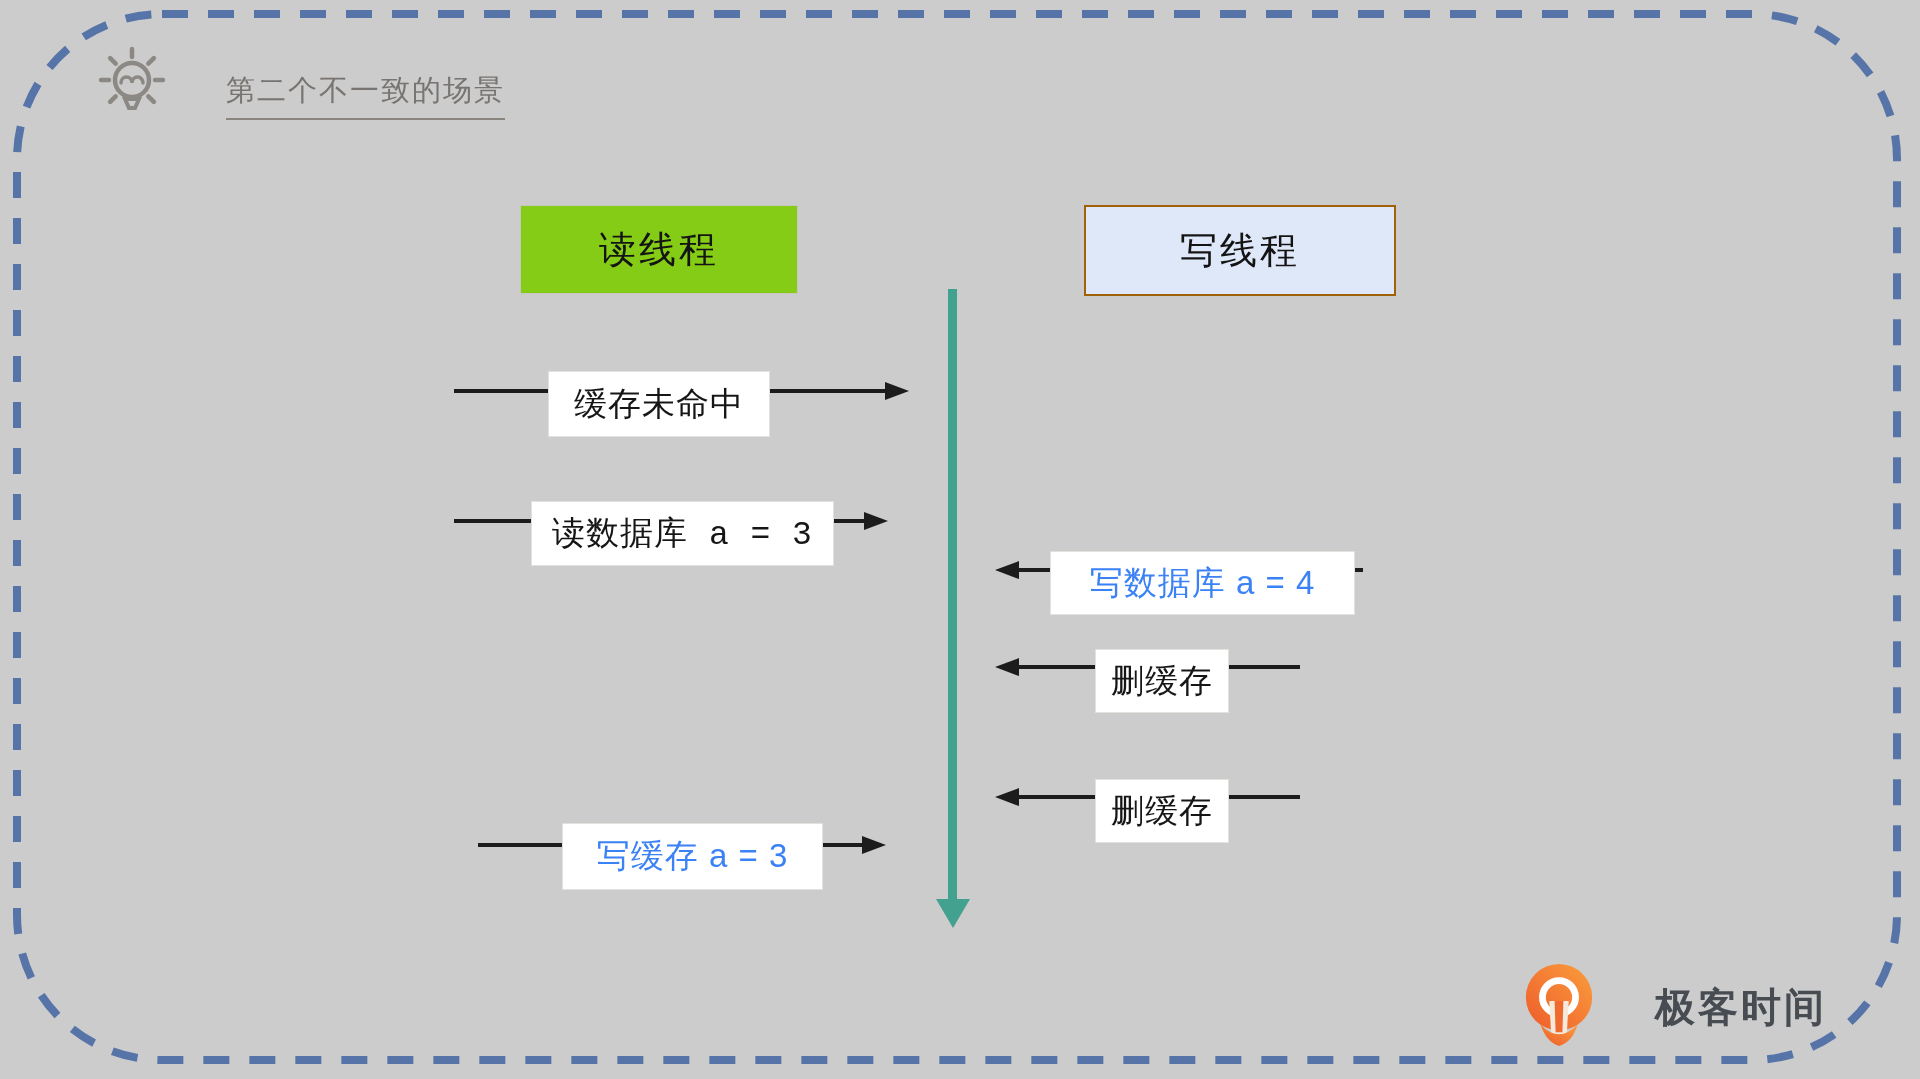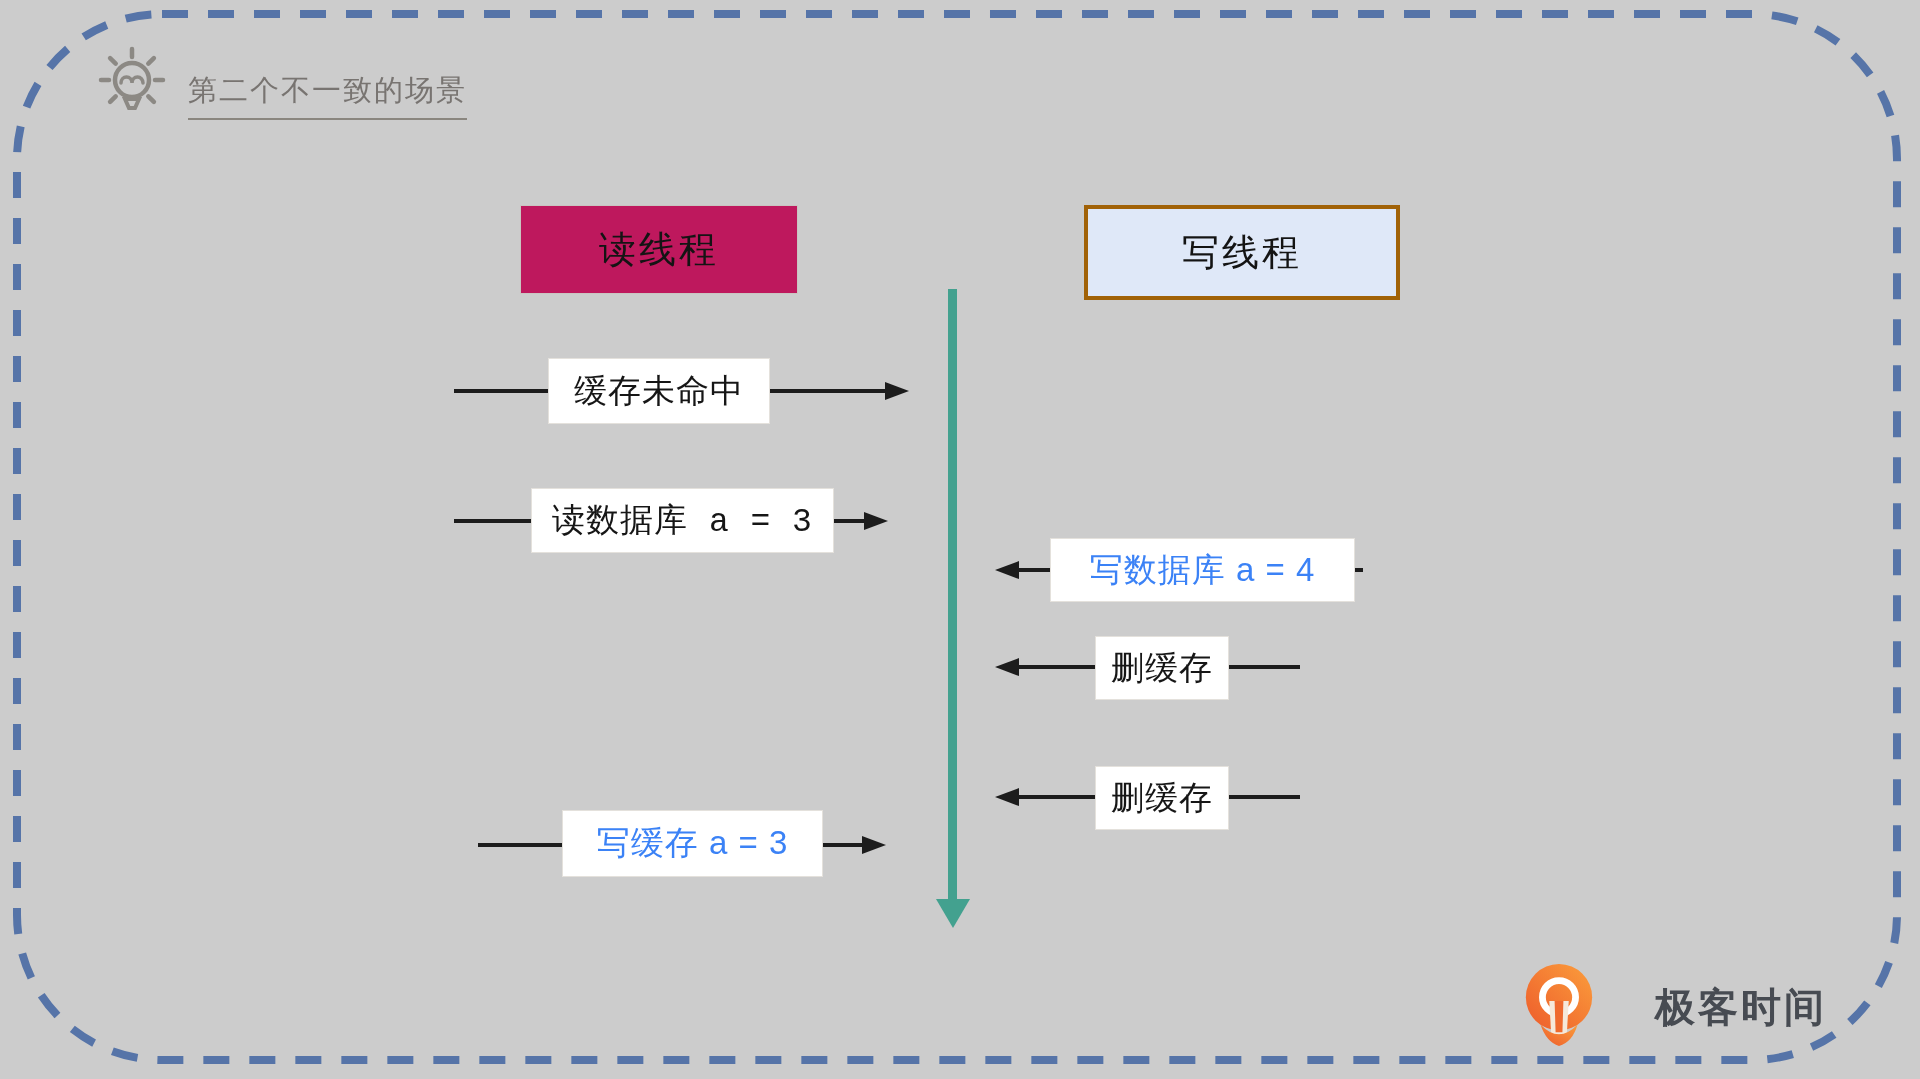--- a/index.html
+++ b/index.html
@@ -8,47 +8,47 @@
     width:1920px;height:1079px;
     overflow:hidden;
     font-family:"Liberation Sans","DejaVu Sans",sans-serif;
     background:linear-gradient(180deg,
       #d9e4ee 0%, #dde4e9 18%, #e6e7e2 38%,
       #eee9e0 52%, #f3ead d 0, #f3eadd 66%,
       #f5e8d8 82%, #f5e7d6 100%);
   }
   .border-svg{position:absolute;left:0;top:0;}
   
-  .hint{position:absolute;left:92px;top:46px;display:flex;align-items:center;}
+  .hint{position:absolute;left:92px;top:46px;display:flex;align-items:center;gap:38px;}
   .hint-title{
     margin-left:16px;margin-top:14px;
     font-size:29px;letter-spacing:2px;color:#787471;
     padding-bottom:7px;border-bottom:2px solid #8a867f;
   }
   
   .actor-box{
     position:absolute;display:flex;align-items:center;justify-content:center;
     font-size:37px;letter-spacing:3px;color:#141414;
   }
-  .actor-read{left:520px;top:205px;width:276px;height:87px;background:#be185d;border:1px solid #c9c5c1;}
-  .actor-write{left:1084px;top:205px;width:308px;height:87px;background:#dfe8f8;border:4px solid #a16207;}
+  .actor-read{left:520px;top:205px;width:276px;height:87px;background:#84cc16;border:1px solid #c9c5c1;}
+  .actor-write{left:1084px;top:205px;width:308px;height:87px;background:#dfe8f8;border:2px solid #a16207;}
   
   .tl-shaft{position:absolute;left:948px;top:289px;width:9px;height:612px;background:#43a18f;}
   .tl-head{position:absolute;left:936px;top:899px;width:0;height:0;
     border-left:17px solid transparent;border-right:17px solid transparent;border-top:29px solid #43a18f;}
   
   .msg-line{position:absolute;height:4px;background:#1c1c1c;}
   .head-right{position:absolute;width:0;height:0;
     border-top:9px solid transparent;border-bottom:9px solid transparent;border-left:24px solid #1c1c1c;}
   .head-left{position:absolute;width:0;height:0;
     border-top:9px solid transparent;border-bottom:9px solid transparent;border-right:24px solid #1c1c1c;}
   .msg-label{
     position:absolute;display:flex;align-items:center;justify-content:center;
     background:#ffffff;border:1px solid #e4e1dc;
-    font-size:33px;letter-spacing:1px;color:#161616;white-space:nowrap;
+    font-size:33px;letter-spacing:1px;color:#161616;white-space:nowrap;margin-top:13px;
   }
   .msg-label.orange{color:#3b82f6;}
   
   .logo{position:absolute;left:1520px;top:962px;display:flex;align-items:center;gap:45px;}
   .logo-text{margin-left:12px;font-size:40px;font-weight:bold;letter-spacing:3px;color:#474b52;}
 </style>
 </head>
 <body>
 
 <div class="stage">

